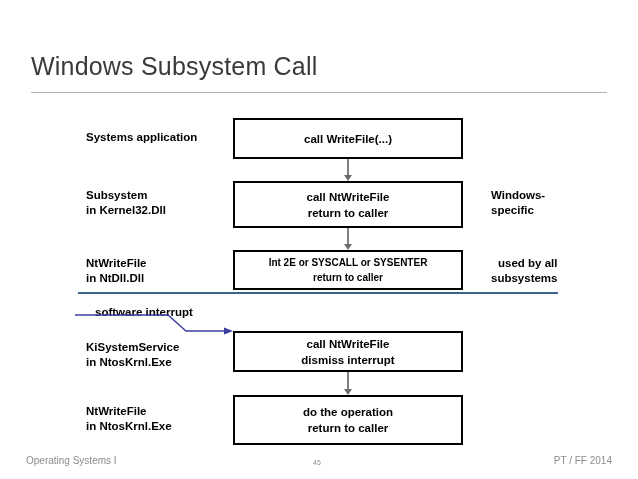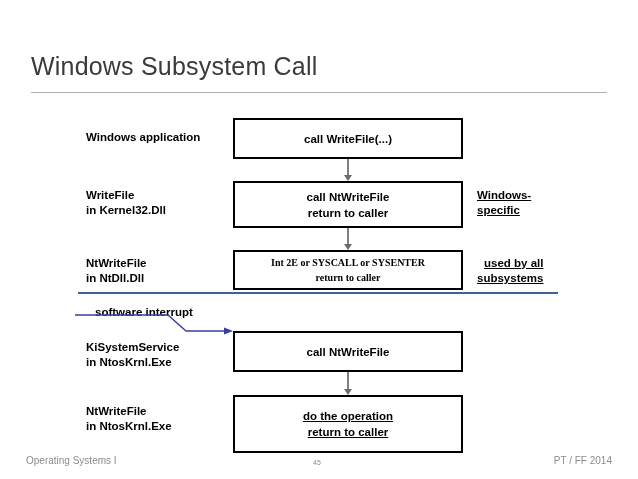--- a/index.html
+++ b/index.html
@@ -68,21 +68,21 @@
 
   .side-label {
     position: absolute;
     font-weight: bold;
     font-size: 11.5px;
     line-height: 15px;
     color: #000000;
     white-space: nowrap;
   }
   .side-label.left  { left: 86px; }
-  .side-label.right { left: 477px; text-decoration: underline; }
+  .side-label.right { left: 491px; }
 
   
   .connector {
     position: absolute;
     left: 344px;
     width: 9px;
   }
   .connector .stem {
     position: absolute;
     left: 3px;
@@ -141,54 +141,54 @@
 </style>
 </head>
 <body>
 
 <div id="slide-title">Windows Subsystem Call</div>
 <div id="title-rule"></div>
 
 <div id="diagram">
 
   <div class="side-label left" style="top:130px;">
-    <div>Windows application</div>
+    <div>Systems application</div>
   </div>
   <div class="flow-box" style="top:118px; height:41px;">
     <span>call WriteFile(...)</span>
   </div>
 
   <div class="connector" style="top:159px; height:22px;">
     <div class="stem" style="height:16px;"></div>
     <div class="head" style="top:16px;"></div>
   </div>
 
   <div class="side-label left" style="top:188px;">
-    <div>WriteFile</div>
+    <div>Subsystem</div>
     <div>in Kernel32.Dll</div>
   </div>
   <div class="flow-box" style="top:181px; height:47px;">
     <span>call NtWriteFile</span>
     <span class="line2">return to caller</span>
   </div>
   <div class="side-label right" style="top:188px;">
     <div>Windows-</div>
     <div>specific</div>
   </div>
 
   <div class="connector" style="top:228px; height:22px;">
     <div class="stem" style="height:16px;"></div>
     <div class="head" style="top:16px;"></div>
   </div>
 
   <div class="side-label left" style="top:256px;">
     <div>NtWriteFile</div>
     <div>in NtDll.Dll</div>
   </div>
-  <div class="flow-box small" style="top:250px; height:40px;font-family:Liberation Serif, serif;">
+  <div class="flow-box small" style="top:250px; height:40px;">
     <span>Int 2E or SYSCALL or SYSENTER</span>
     <span class="line2">return to caller</span>
   </div>
   <div class="side-label right" style="top:256px;text-align:right;">
     <div>used by all</div>
     <div>subsystems</div>
   </div>
 
   <div id="blue-rule"></div>
 
@@ -197,32 +197,33 @@
     <path d="M 1 12 L 94 12 L 112 28 L 154 28" fill="none" stroke="#3a3f9e" stroke-width="1.4"></path>
     <path d="M 159 28 L 150 24.6 L 150 31.4 Z" fill="#3a3f9e"></path>
   </svg>
 
   <div class="side-label left" style="top:340px;">
     <div>KiSystemService</div>
     <div>in NtosKrnl.Exe</div>
   </div>
   <div class="flow-box" style="top:331px; height:41px;">
     <span>call NtWriteFile</span>
+    <span class="line2">dismiss interrupt</span>
   </div>
 
   <div class="connector" style="top:372px; height:24px;">
     <div class="stem" style="height:17px;"></div>
     <div class="head" style="top:17px;"></div>
   </div>
 
   <div class="side-label left" style="top:404px;">
     <div>NtWriteFile</div>
     <div>in NtosKrnl.Exe</div>
   </div>
-  <div class="flow-box" style="top:395px; height:58px;text-decoration:underline;">
+  <div class="flow-box" style="top:395px; height:50px;">
     <span>do the operation</span>
     <span class="line2">return to caller</span>
   </div>
 
 </div>
 
 <div class="footer-text" id="footer-left">Operating Systems I</div>
 <div class="footer-text" id="footer-page">45</div>
 <div class="footer-text" id="footer-right">PT / FF 2014</div>
 

